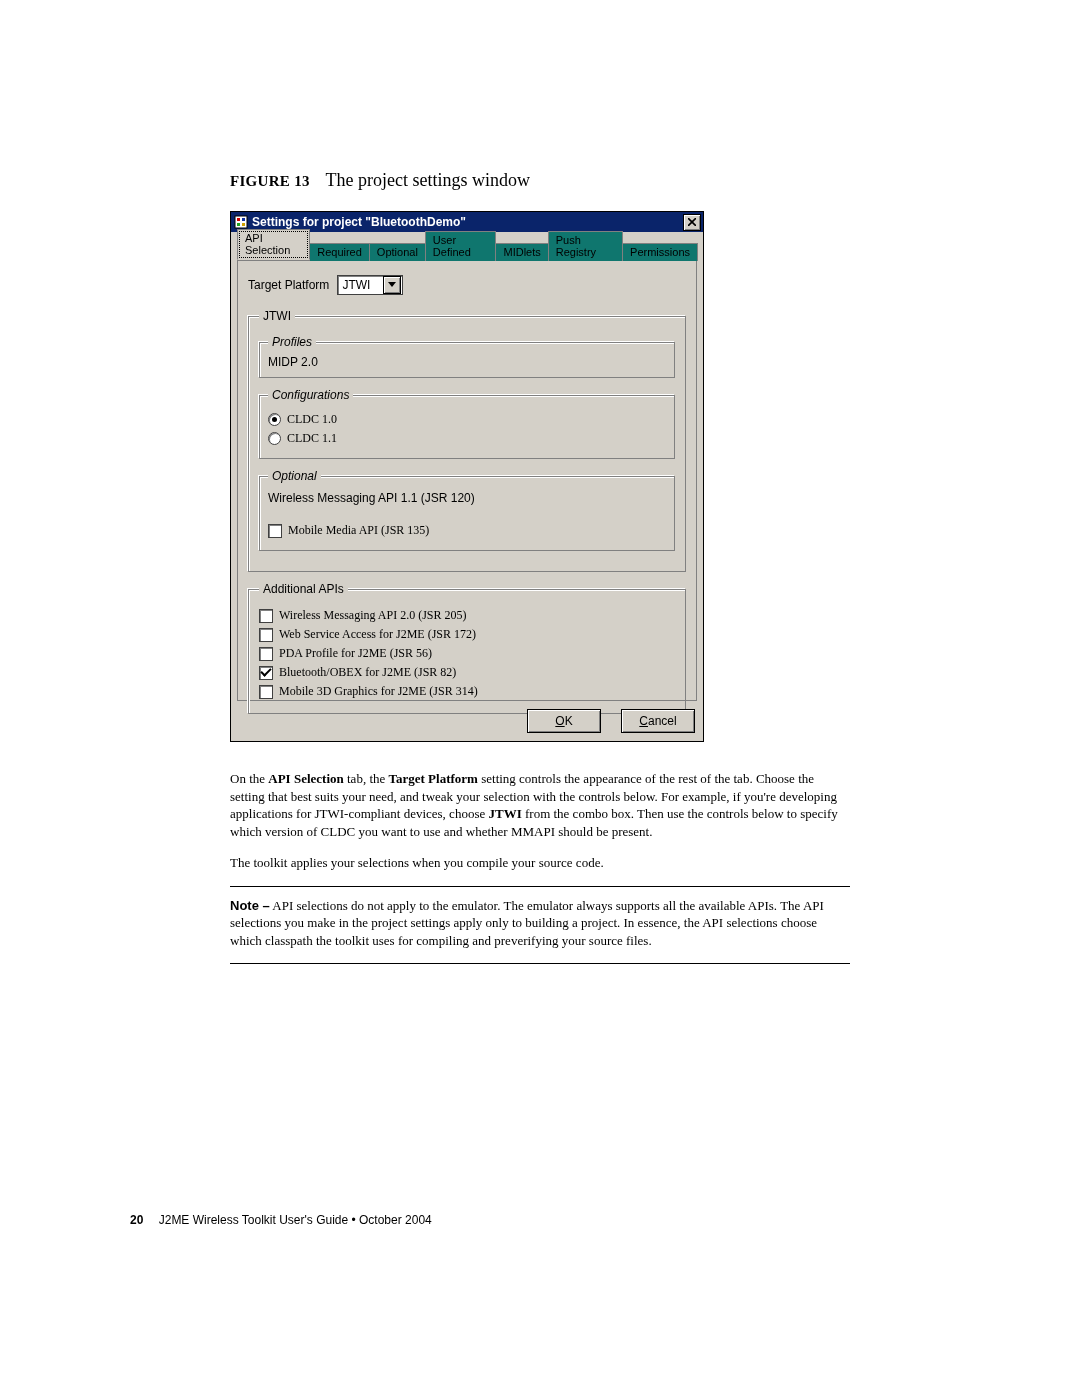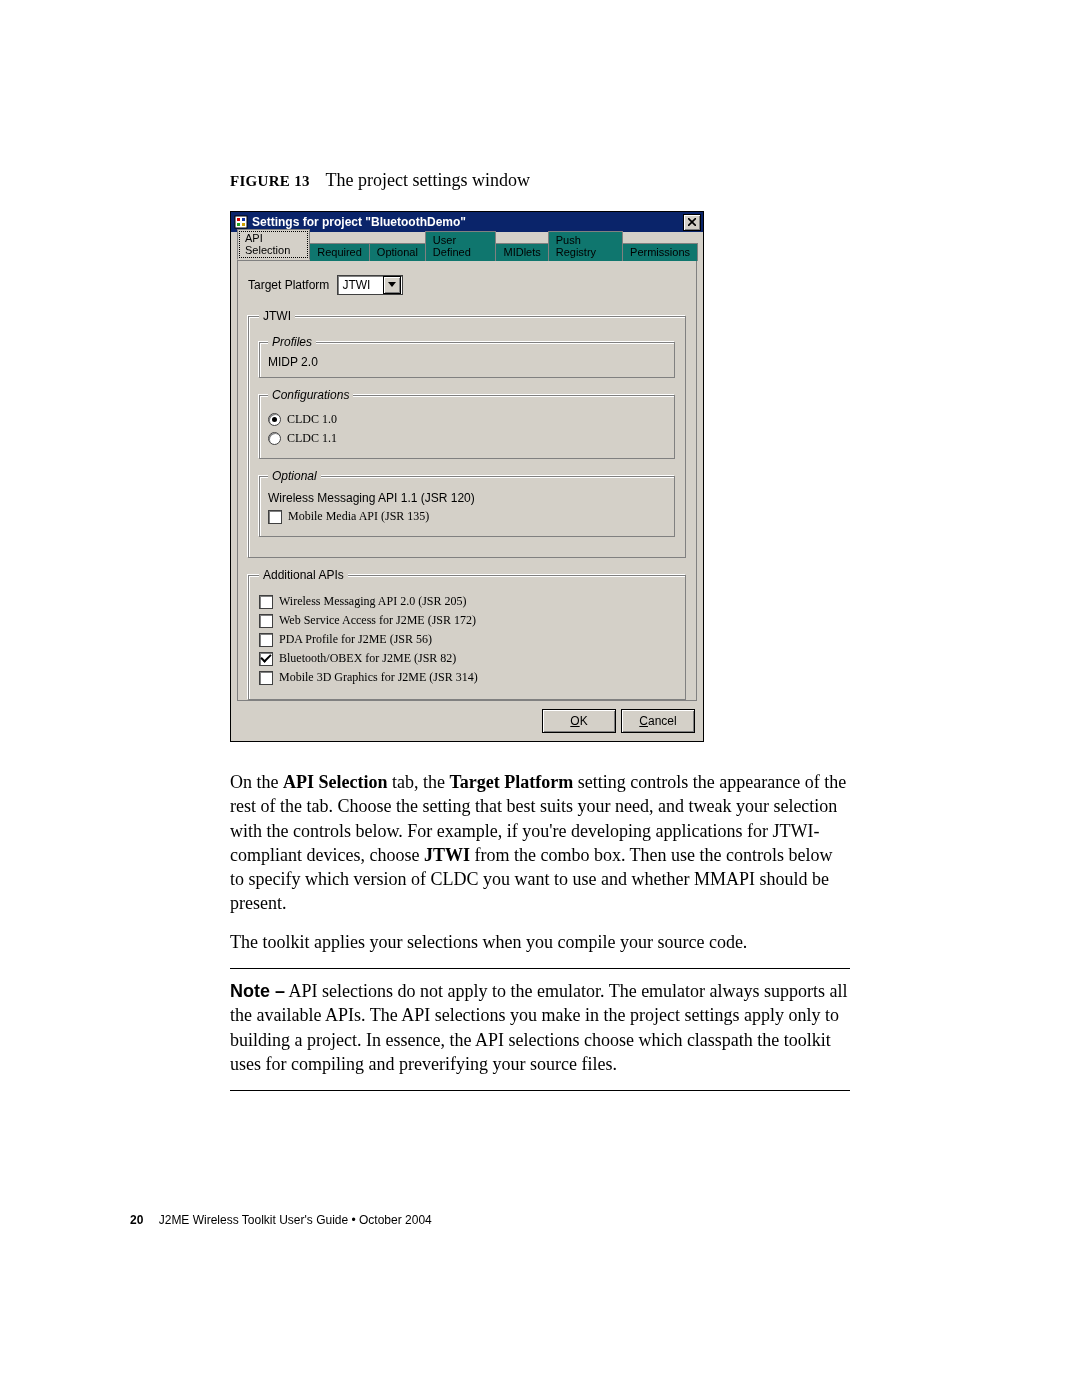--- a/index.html
+++ b/index.html
@@ -171,35 +171,35 @@
     width: 8px; height: 4px;
     border-left: 2px solid #000;
     border-bottom: 2px solid #000;
     transform: rotate(-45deg);
     margin-top: -3px;
   }
 
   .btnrow {
     display: flex; justify-content: flex-end;
     padding: 8px;
-    gap: 5px;
+    gap: 20px;
   }
   .winbtn {
     min-width: 72px; height: 22px;
     background: #d4d0c8;
     border: 1px solid #000;
     box-shadow: inset 1px 1px 0 #fff, inset -1px -1px 0 #808080;
     font-family: Tahoma, Arial, sans-serif;
     font-size: 12px;
     display: inline-flex; align-items: center; justify-content: center;
   }
   .winbtn .u { text-decoration: underline; }
 
   
-  .bodytext { font-size: 18px; line-height: 1.35; }
+  .bodytext { font-size: 13px; line-height: 1.35; }
   .bodytext p { margin: 0 0 14px 0; }
   .bodytext .bold { font-weight: bold; }
   hr.rule { border: none; border-top: 1px solid #000; margin: 8px 0 10px 0; }
 
   .footer {
     position: absolute;
     left: 130px;
     bottom: 170px;
     font-family: Arial, Helvetica, sans-serif;
     font-size: 12px;
@@ -275,21 +275,21 @@
               <span>CLDC 1.0</span>
             </div>
             <div class="radio">
               <span class="dot"></span>
               <span>CLDC 1.1</span>
             </div>
           </fieldset>
 
           <fieldset class="groupbox inner">
             <legend>Optional</legend>
-            <div style="margin:2px 0 4px 0;">Wireless Messaging API 1.1 (JSR 120)</div>
+            <div style="margin:2px 0 18px 0;">Wireless Messaging API 1.1 (JSR 120)</div>
             <div class="check">
               <span class="box"></span>
               <span>Mobile Media API (JSR 135)</span>
             </div>
           </fieldset>
         </fieldset>
 
         <fieldset class="groupbox">
           <legend>Additional APIs</legend>
           <div class="check">

